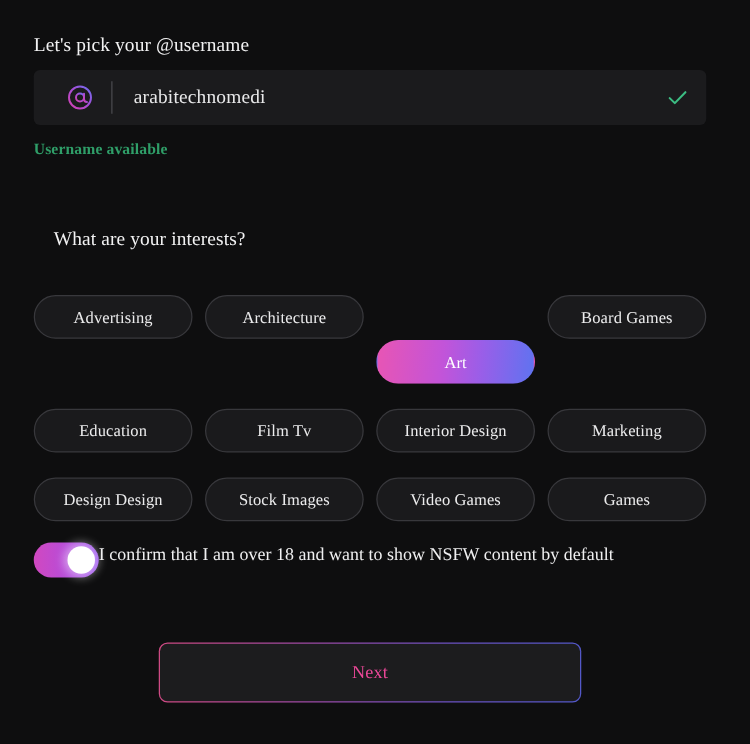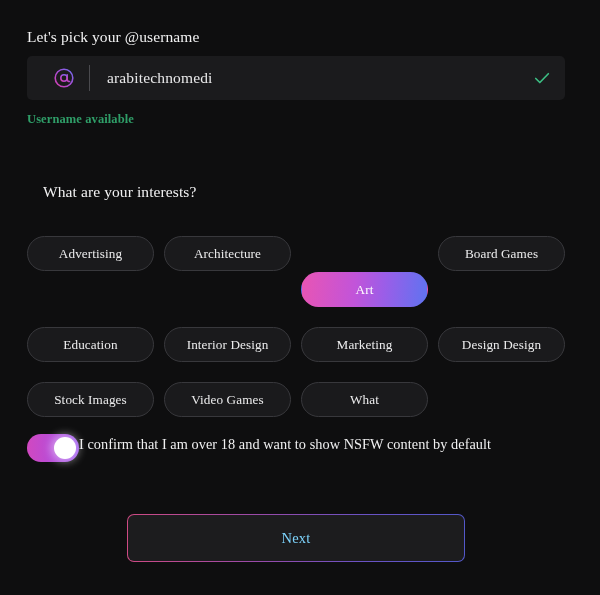--- a/index.html
+++ b/index.html
@@ -188,21 +188,21 @@
 
   .next-inner {
     width: 100%;
     height: 100%;
     border-radius: 6px;
     background: #1c1c1e;
     display: flex;
     align-items: center;
     justify-content: center;
     font-size: 14.5px;
-    color: #7dd3fc;
+    color: #ec4899;
     letter-spacing: 0.2px;
   }
 </style>
 </head>
 <body>
 
 <div class="page">
 
   <div class="username-heading">Let's pick your @username</div>
 
@@ -233,26 +233,27 @@
   <div class="username-status">Username available</div>
 
   <div class="interests-heading">What are your interests?</div>
 
   <div class="chips">
     <div class="chip">Advertising</div>
     <div class="chip">Architecture</div>
     <div class="chip selected">Art</div>
     <div class="chip">Board Games</div>
     <div class="chip">Education</div>
+    <div class="chip">Film Tv</div>
     <div class="chip">Interior Design</div>
     <div class="chip">Marketing</div>
     <div class="chip">Design Design</div>
     <div class="chip">Stock Images</div>
     <div class="chip">Video Games</div>
-    <div class="chip">What</div>
+    <div class="chip">Games</div>
   </div>
 
   <div class="nsfw-row">
     <div class="toggle">
       <div class="toggle-knob"></div>
     </div>
     <div class="nsfw-label">I confirm that I am over 18 and want to show NSFW content by default</div>
   </div>
 
   <div class="next-wrap">

